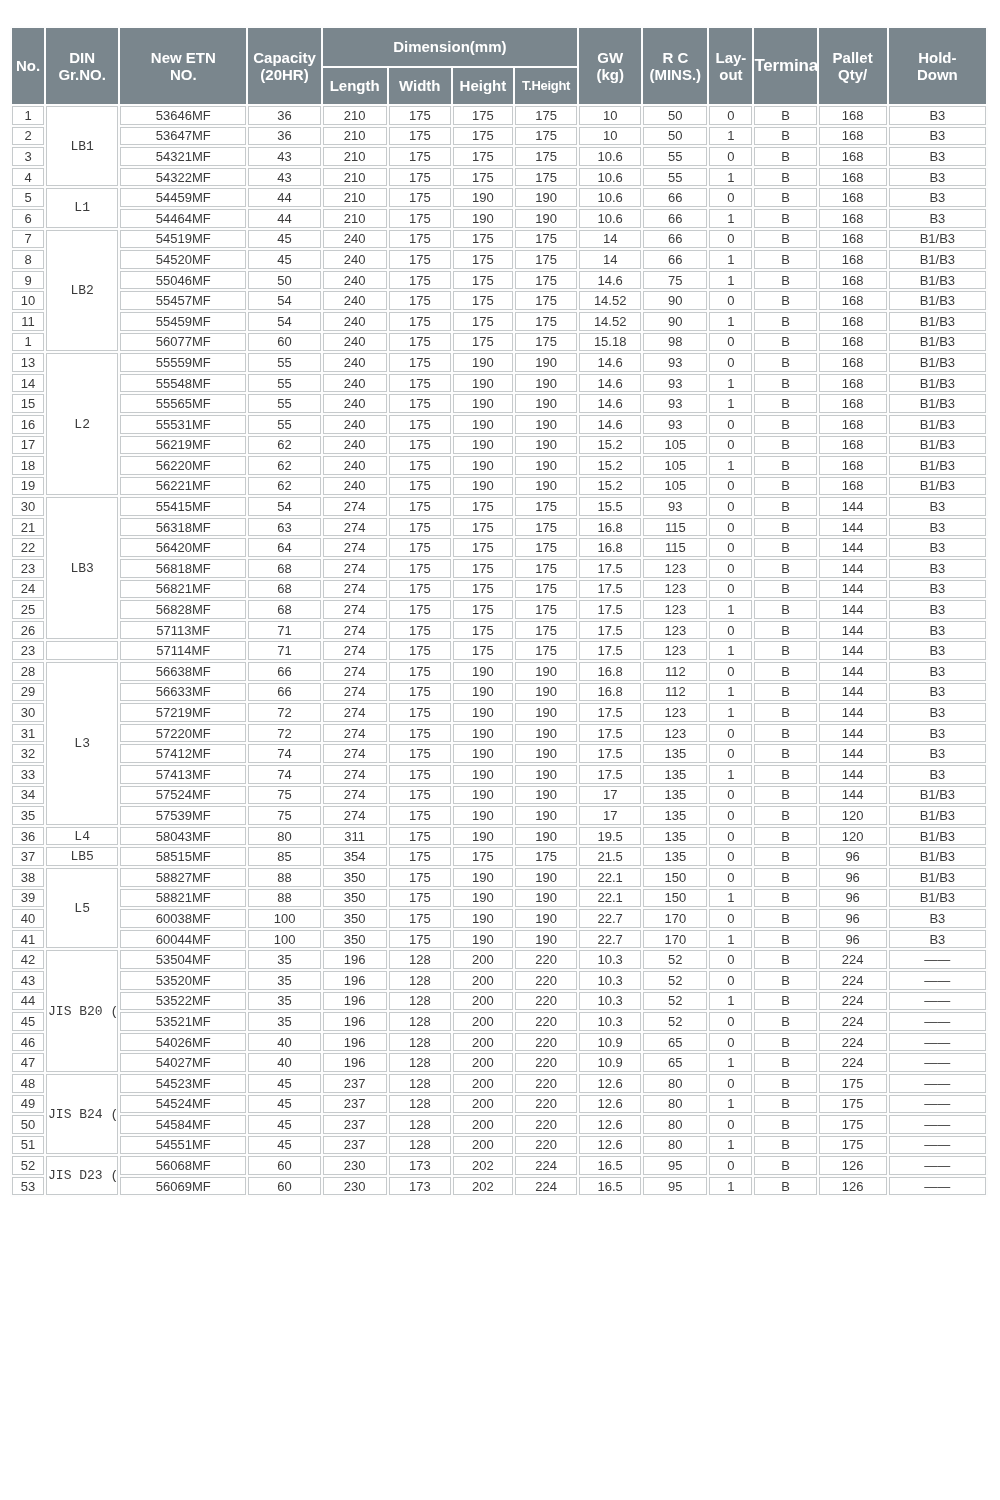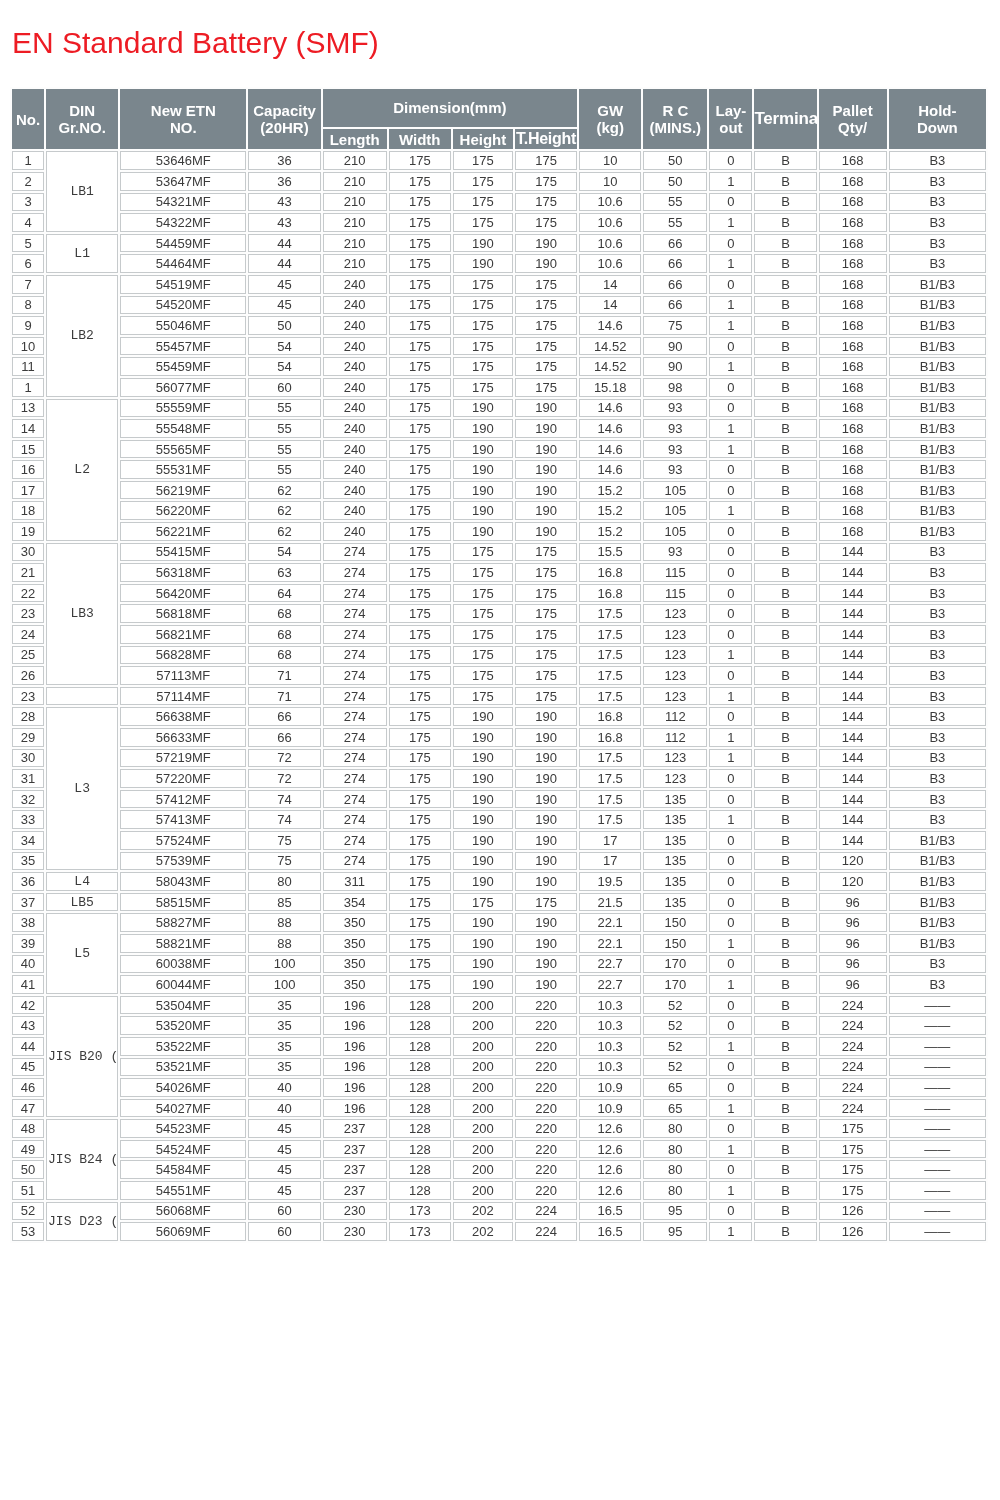--- a/index.html
+++ b/index.html
@@ -41,47 +41,46 @@
   }
   table.spec th {
     background: #7a868d;
     color: #ffffff;
     font-weight: bold;
     font-size: 15px;
     line-height: 1.15;
     padding: 1px 0;
   }
   table.spec th.small {
-    font-size: 16px;
+    font-size: 13px;
     letter-spacing: -0.3px;
   }
   table.spec th.mid {
     font-size: 17px;
     letter-spacing: -0.2px;
   }
   tr.hrow1 th { height: 38px; }
-  tr.hrow2 th { height: 20px; }
+  tr.hrow2 th { height: 36px; }
   table.spec td {
     background: #ffffff;
     border: 1px solid #c6cacc;
     color: #3b3b3b;
     font-size: 13px;
     height: 18.6px;
     line-height: 1.0;
     padding: 0 1px;
     white-space: nowrap;
   }
   .pre { white-space: pre-line; }
   td.group-cell { white-space: pre-line; line-height: 1.25; font-family: Liberation Mono, monospace; }
 </style>
 </head>
 <body>
 
 <div class="page">
-  <h1 class="page-title">EN Standard Battery (SMF)</h1>
 
   <table class="spec">
     <colgroup>
       <col style="width:32px">
         <col style="width:72px">
         <col style="width:126px">
         <col style="width:72px">
       <col style="width:64px">
         <col style="width:62px">
         <col style="width:60px">

